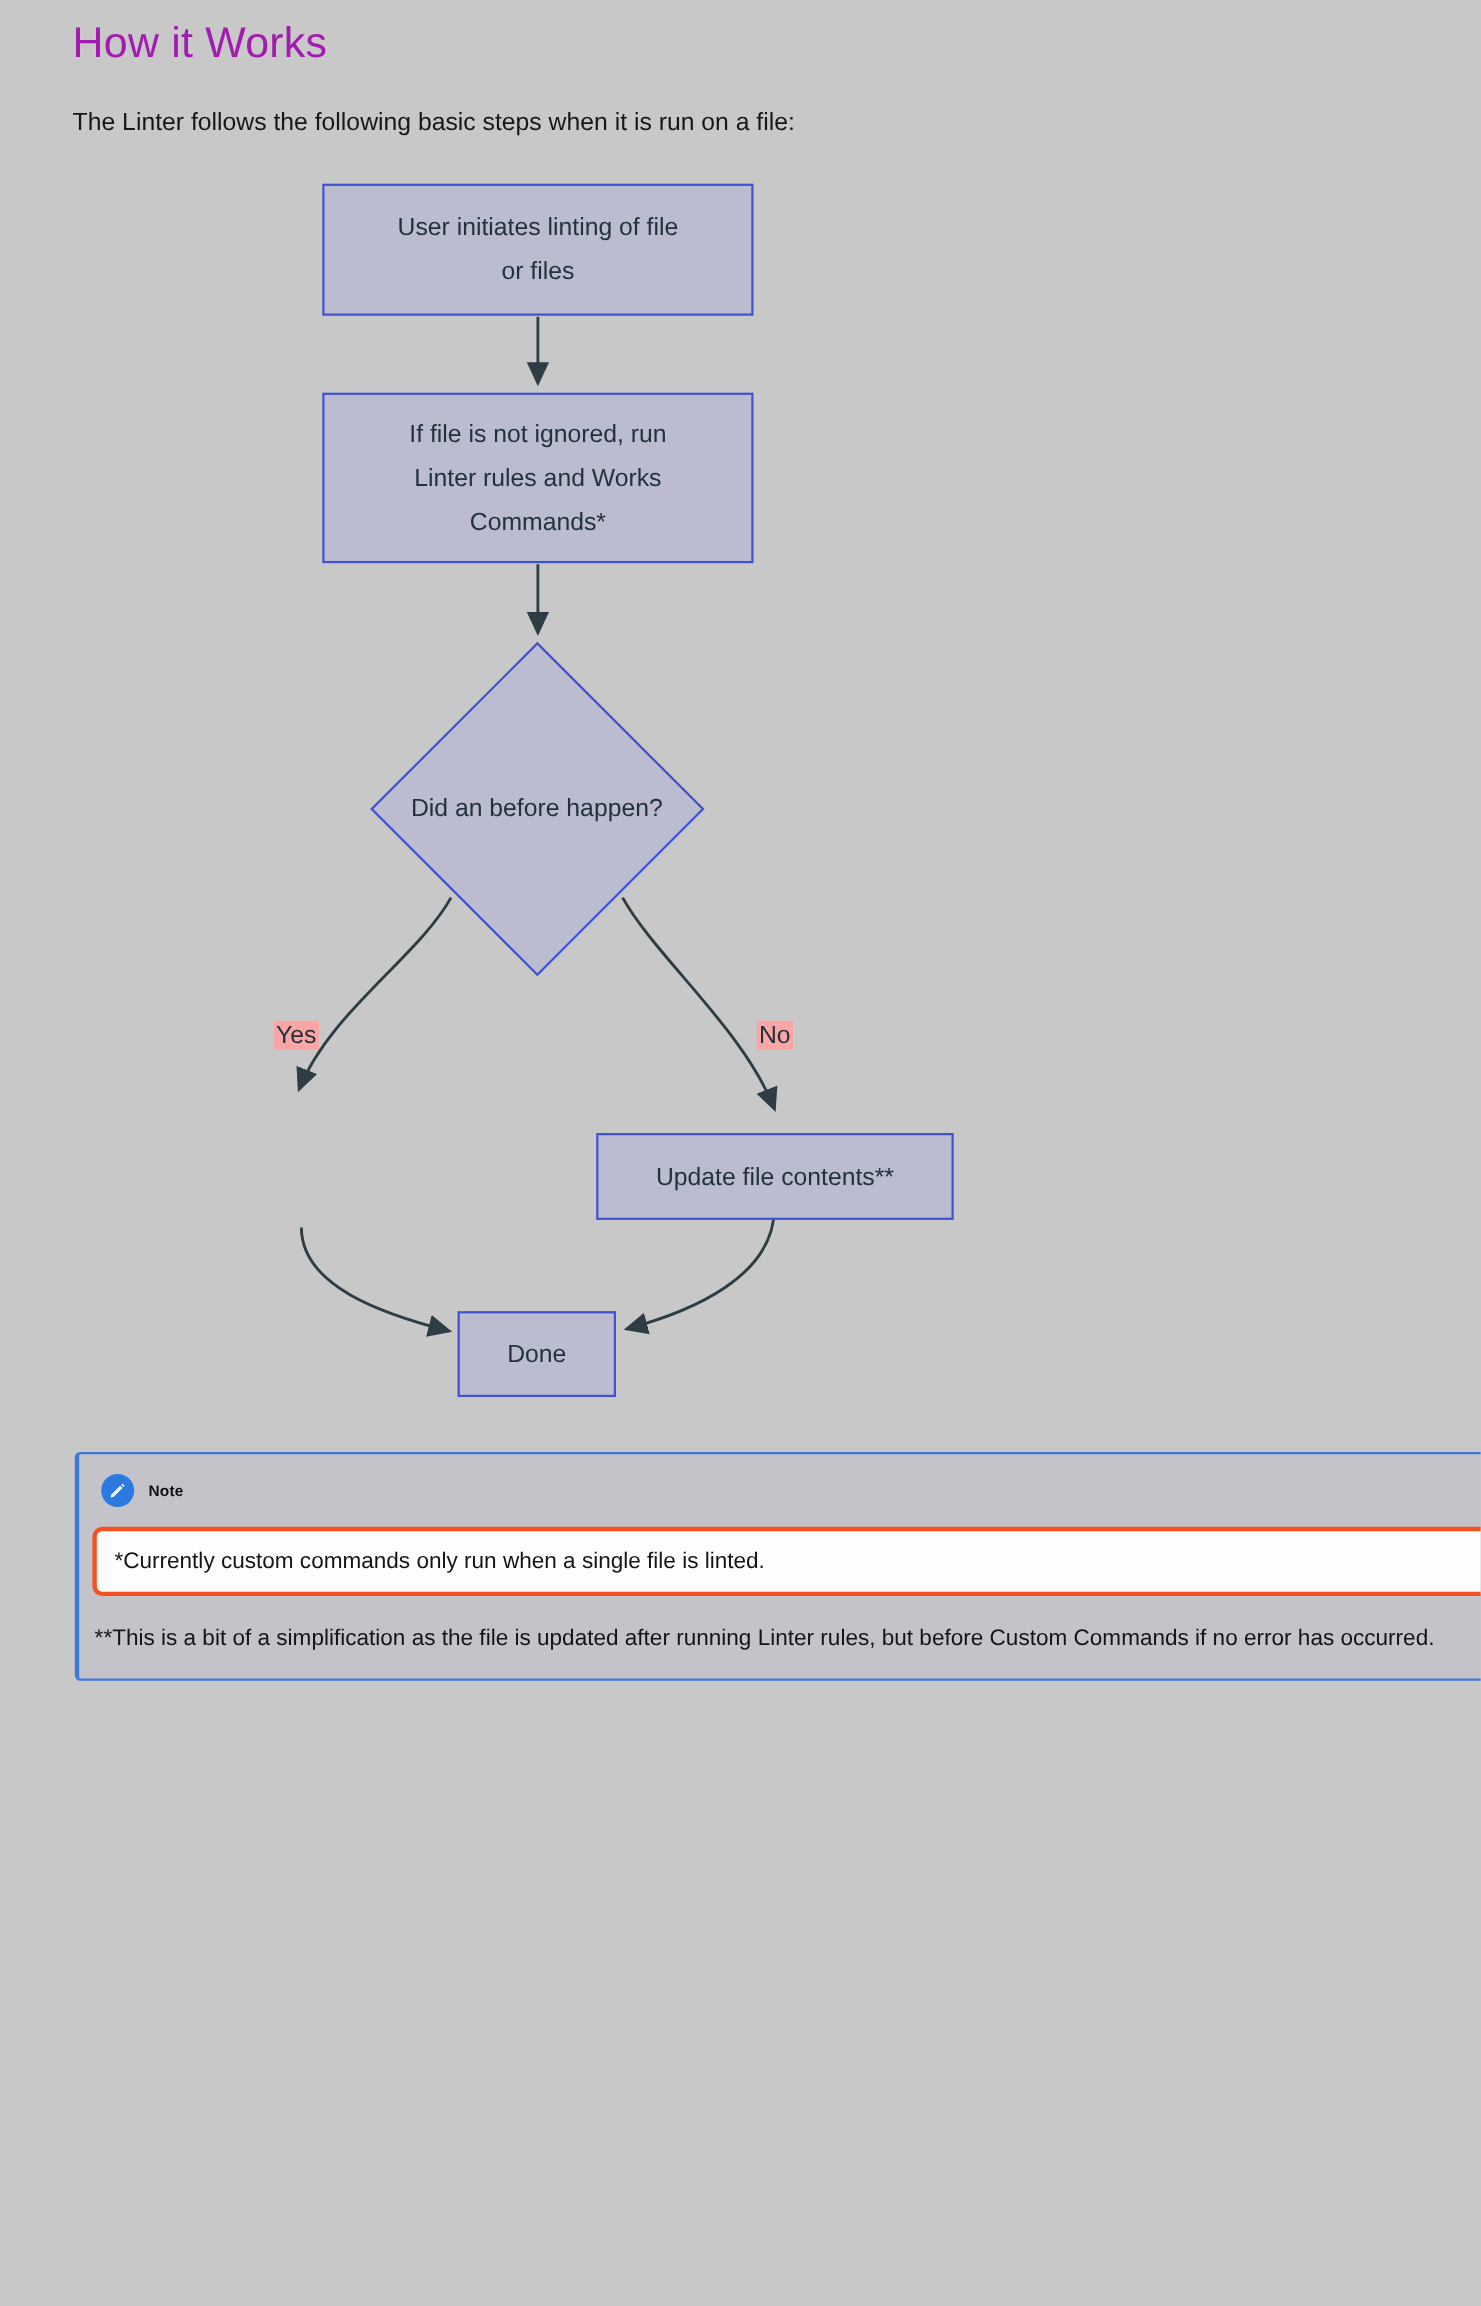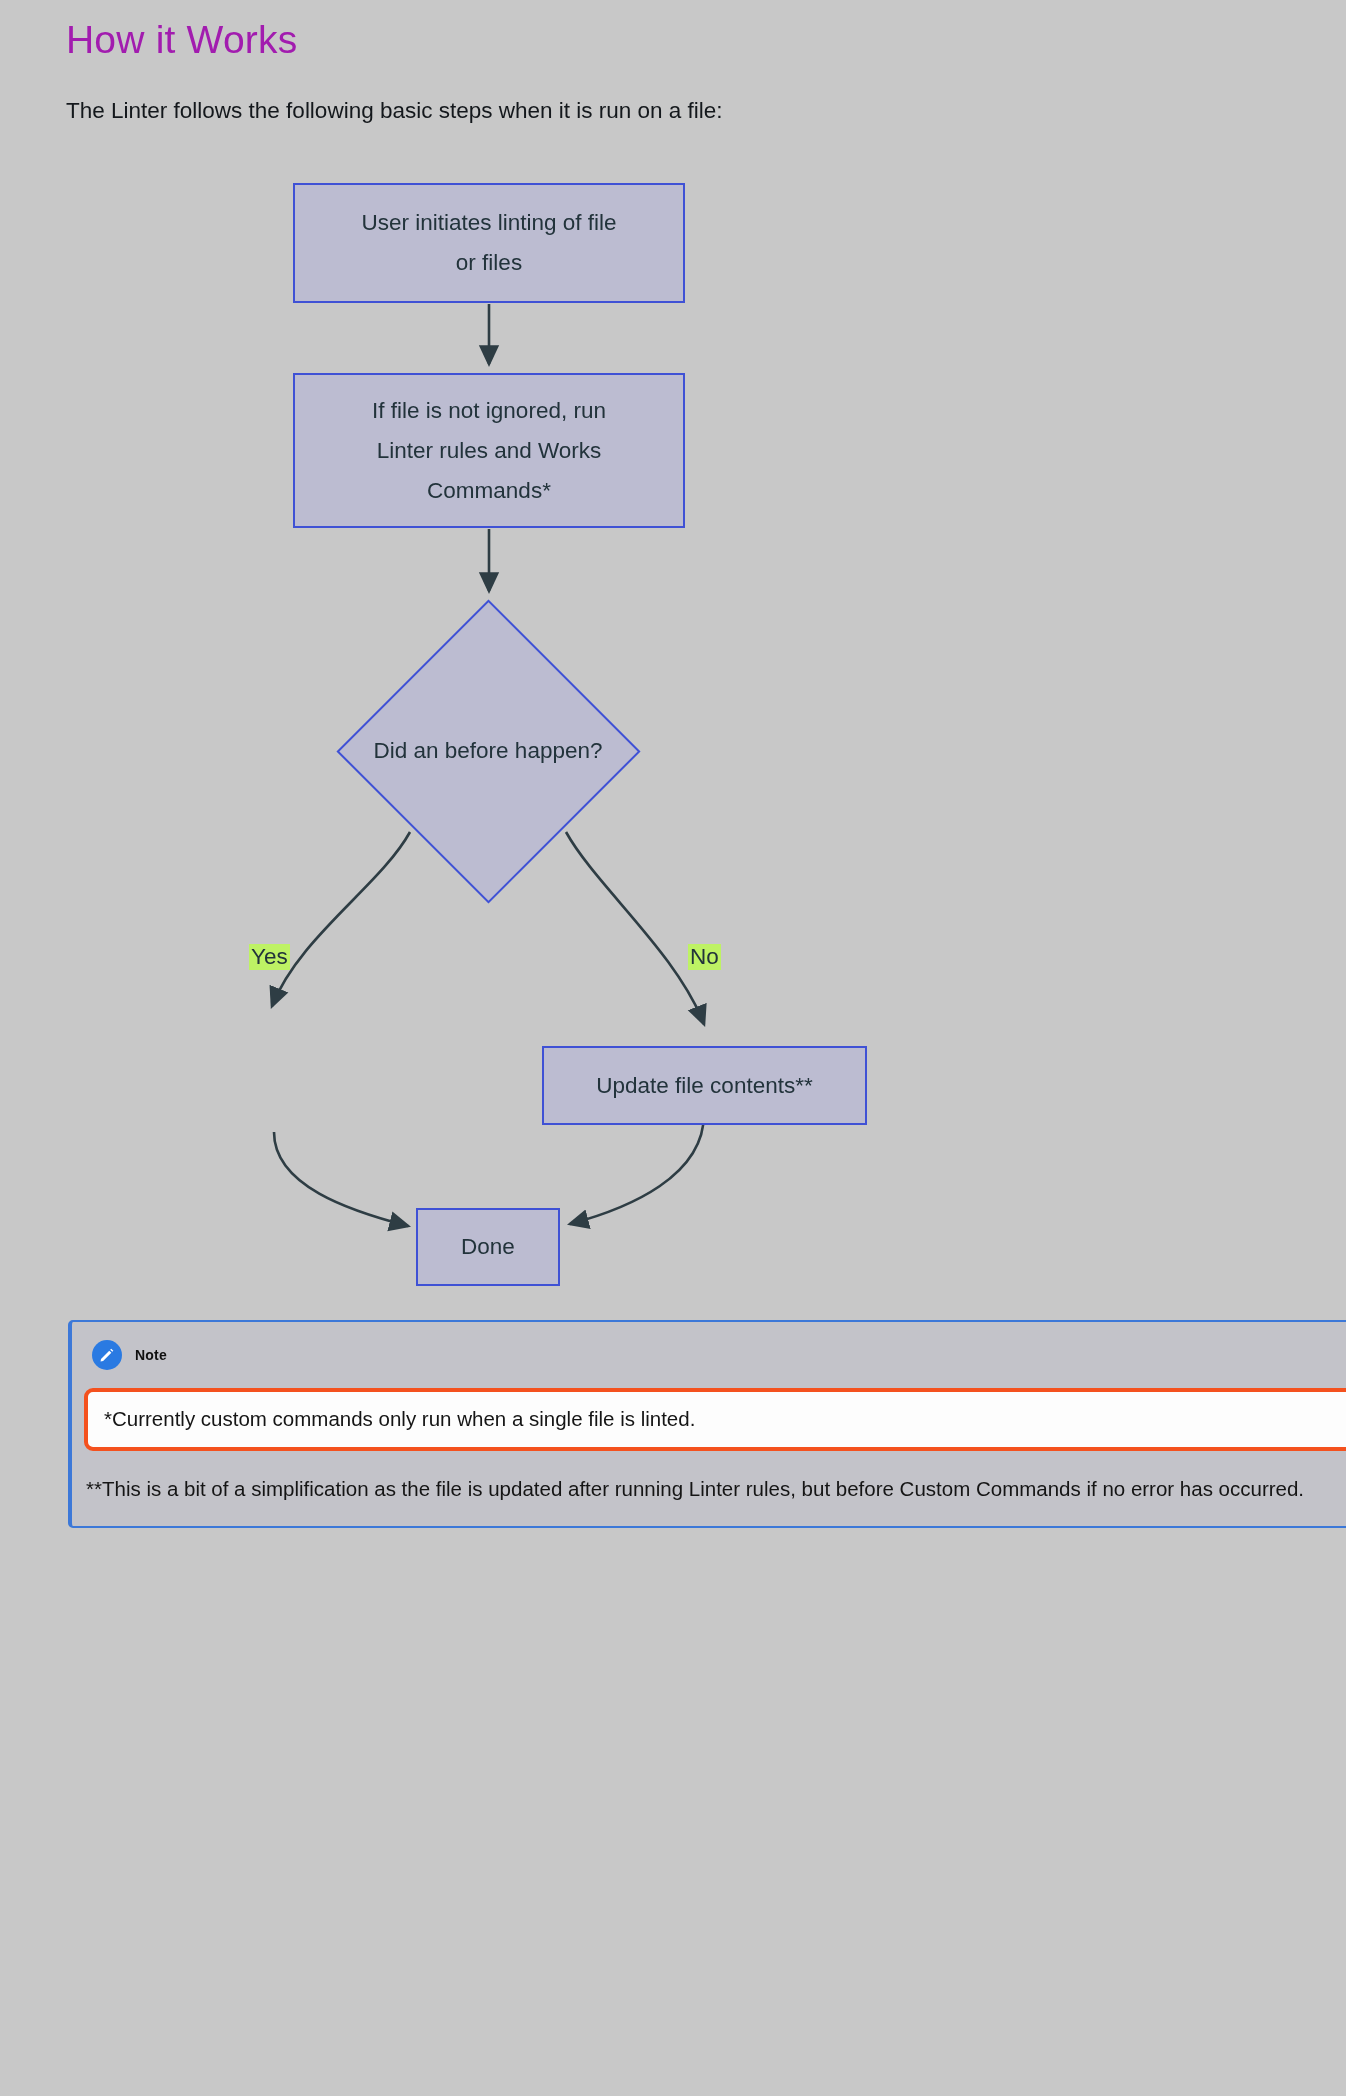--- a/index.html
+++ b/index.html
@@ -34,21 +34,21 @@
     font-size: 22.5px;
     font-weight: 400;
     color: #14181c;
     white-space: nowrap;
   }
 
   
   .flow {
     position: absolute;
     left: 0;
-    top: 16px;
+    top: 0;
     width: 1238px;
     height: 1300px;
   }
   .node {
     position: absolute;
     box-sizing: border-box;
     background: #bcbcd1;
     border: 2px solid #3f51d5;
     display: flex;
     align-items: center;
@@ -99,21 +99,21 @@
     justify-content: center;
     font-size: 22.5px;
     color: #22333b;
     white-space: nowrap;
   }
 
   .edge-label {
     position: absolute;
     font-size: 22.5px;
     color: #22333b;
-    background: #bef264;
+    background: #fca5a5;
     padding: 0 2px;
   }
   #label-yes { left: 249px; top: 928px; }
   #label-no  { left: 688px; top: 928px; }
 
   .flow-svg {
     position: absolute;
     left: 0;
     top: 0;
     width: 1346px;

